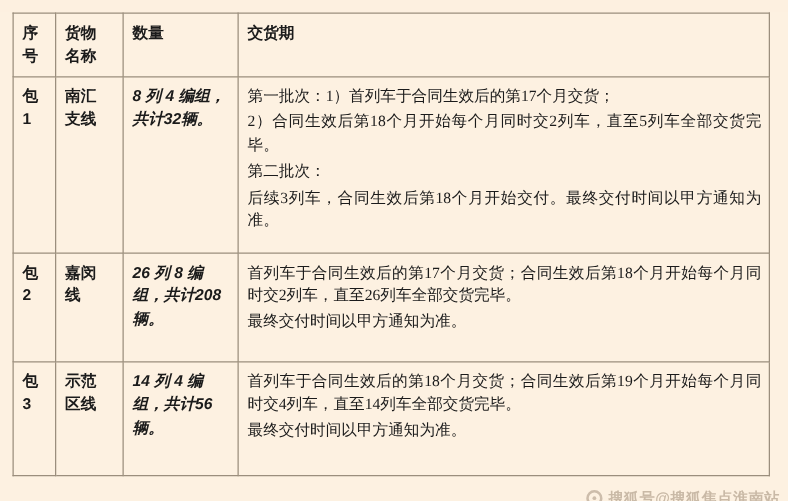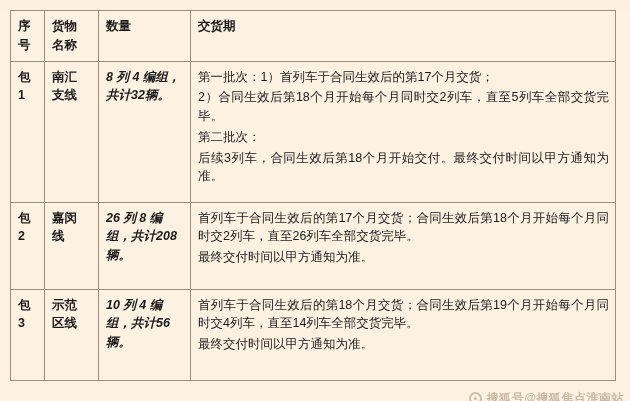--- a/index.html
+++ b/index.html
@@ -64,20 +64,21 @@
   .cell-qty {
     font-weight: bold;
     font-size: 13px;
     line-height: 1.6;
     font-style: italic;
   }
   .cell-delivery p {
     margin: 0 0 2px 0;
     text-align: justify;
     text-justify: inter-ideograph;
+    font-family: Liberation Serif, serif;
   }
   .row-tall td { height: 128px; }
   .row-mid td { height: 74px; }
   .row-low td { height: 78px; }
 
   .watermark {
     position: absolute;
     right: 6px;
     bottom: 4px;
     display: flex;
@@ -173,21 +174,21 @@
 
       <tr class="row-low">
         <td class="cell-no">
           <div>包</div>
           <div>3</div>
         </td>
         <td class="cell-name">
           <div>示范</div>
           <div>区线</div>
         </td>
-        <td class="cell-qty">10 列 4 编组，共计56辆。</td>
+        <td class="cell-qty">14 列 4 编组，共计56辆。</td>
         <td class="cell-delivery">
           <p>首列车于合同生效后的第18个月交货；合同生效后第19个月开始每个月同时交4列车，直至14列车全部交货完毕。</p>
           <p>最终交付时间以甲方通知为准。</p>
         </td>
       </tr>
 
     </tbody>
   </table>
 
   <div class="watermark">

